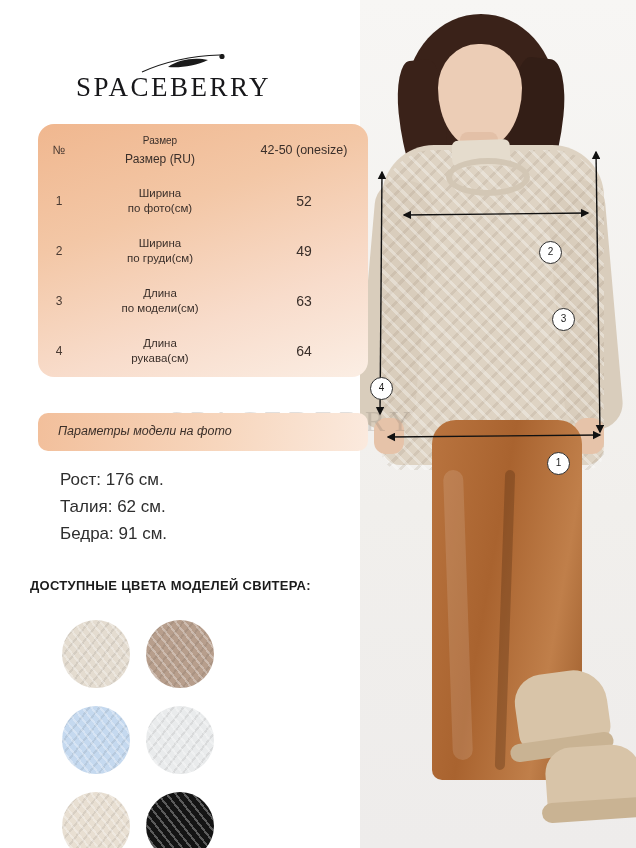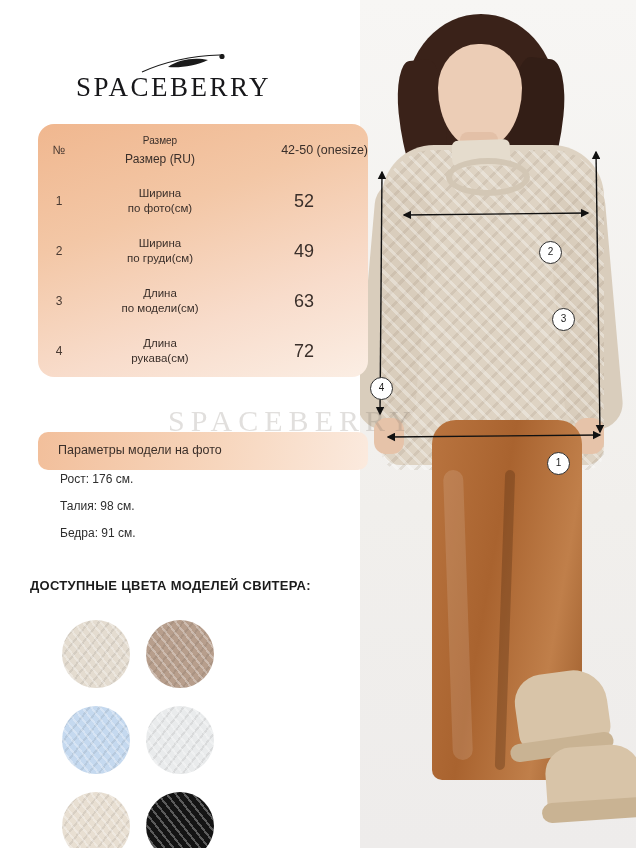--- a/index.html
+++ b/index.html
@@ -96,38 +96,39 @@
     background:linear-gradient(160deg,#f0b78f 0%, #f3c7a6 35%, #f8dccb 70%, #fbeee4 100%);
   }
   table.size{
     position:absolute;left:0;top:0;width:330px;border-collapse:collapse;
     font-size:11.5px;color:#3a2f2a;
   }
   table.size td{padding:0;vertical-align:middle;}
   .th-row td{height:52px;}
   .c-num{width:42px;text-align:center;color:#4a3a32;font-size:12px;}
   .c-name{width:160px;text-align:center;line-height:15px;}
-  .c-val{width:128px;text-align:center;font-size:18px;}
+  .c-val{width:128px;text-align:center;font-size:14px;}
   .hd-name{line-height:19px;}
   .hd-name .l1{font-size:10px;}
   .hd-name .l2{font-size:12px;}
-  .hd-val{font-size:12.5px;text-align:right;}
+  .hd-val{font-size:12.5px;}
   .body-row td{height:50px;}
   .c-name b{font-weight:normal;display:block;}
 
   
   .mp-bar{
-    position:absolute;left:38px;top:432px;width:330px;height:38px;
+    position:absolute;left:38px;top:413px;width:330px;height:38px;
     border-radius:10px;
     background:linear-gradient(100deg,#f2bf9b 0%, #f7d6bd 55%, #fbeade 100%);
+    font-style:italic;
   }
   .mp-bar span{
     position:absolute;left:20px;top:11px;font-size:12.5px;color:#3b2f29;
   }
-  .mp-list{position:absolute;left:60px;top:466px;font-size:12px;color:#2e2e2e;line-height:27px;}
+  .mp-list{position:absolute;left:60px;top:466px;font-size:17px;color:#2e2e2e;line-height:27px;}
 
   
   .colors-title{
     position:absolute;left:30px;top:578px;font-size:13px;font-weight:bold;
     letter-spacing:.3px;color:#1c1c1c;
   }
   .swatches{position:absolute;left:62px;top:620px;width:240px;}
   .sw{
     width:68px;height:68px;border-radius:50%;display:inline-block;margin:0 12px 14px 0;
     position:relative;overflow:hidden;
@@ -240,32 +241,32 @@
         </td>
         <td class="c-val">63</td>
       </tr>
 
       <tr class="body-row">
         <td class="c-num">4</td>
         <td class="c-name">
           <b>Длина</b>
           <b>рукава(см)</b>
         </td>
-        <td class="c-val">72</td>
+        <td class="c-val">64</td>
       </tr>
     </tbody>
       </table>
   </div>
 
   <div class="mp-bar">
     <span>Параметры модели на фото</span>
   </div>
   <div class="mp-list">
     <div>Рост: 176 см.</div>
-    <div>Талия: 98 см.</div>
+    <div>Талия: 62 см.</div>
     <div>Бедра: 91 см.</div>
   </div>
 
   <div class="colors-title">ДОСТУПНЫЕ ЦВЕТА МОДЕЛЕЙ СВИТЕРА:</div>
   <div class="swatches">
     <span class="sw" style="background:#e4dcd0"><i></i></span>
     <span class="sw" style="background:#b79e8c"><i></i></span>
     <span class="sw" style="background:#c5d9ef"><i></i></span>
     <span class="sw" style="background:#e9ebec"><i></i></span>
     <span class="sw" style="background:#e8dfd2"><i></i></span>

